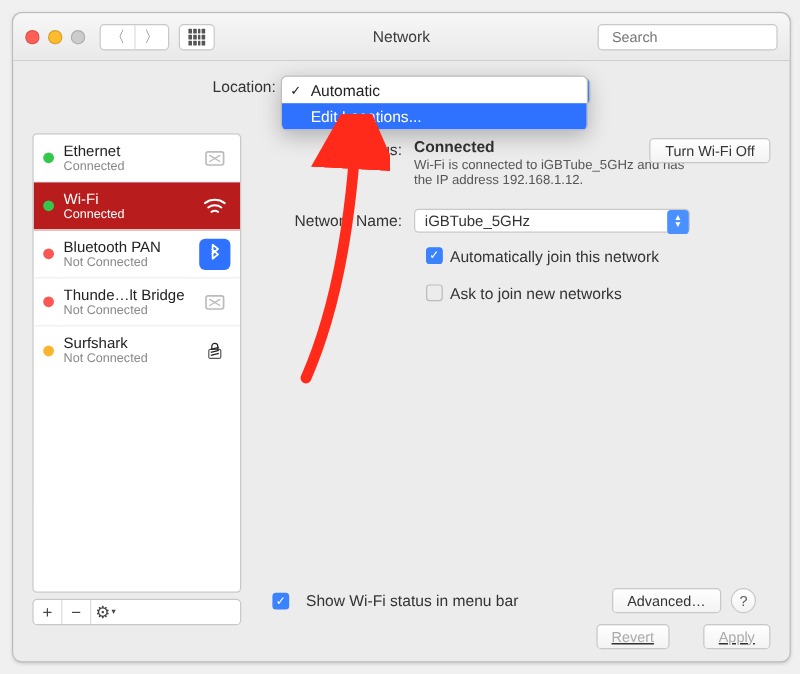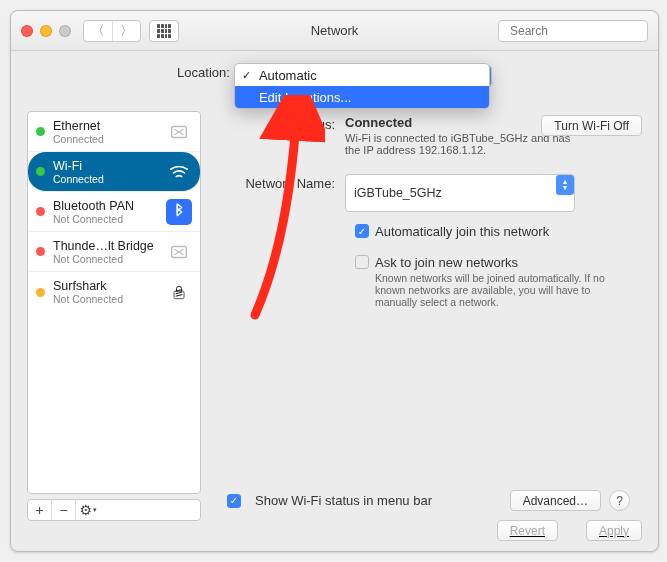--- a/index.html
+++ b/index.html
@@ -26,41 +26,41 @@
   .loc-trigger-bg .arrows{ position:absolute; right:0; top:0; width:18px; height:20px; background:#4a90ff; border-radius:3px; display:flex;flex-direction:column;align-items:center;justify-content:center;color:#fff;font-size:7px;line-height:6px;}
   .dropdown { position:absolute; top:-2px; left:-4px; width:256px; background:#fff; border:1px solid #bdbdbd; border-radius:5px; box-shadow:0 5px 18px rgba(0,0,0,0.25); overflow:hidden; z-index:50;}
   .dd-item { height:22px; display:flex; align-items:center; font-size:13px; padding:0 10px 0 24px; position:relative; color:#222;}
   .dd-item.sel { background:#2f72ff; color:#fff;}
   .dd-check { position:absolute; left:7px; font-size:11px; color:#222;}
   .main-row { display:flex; gap:14px; height:410px;margin-top:22px;}
   .sidebar-wrap { width:174px; display:flex; flex-direction:column;}
   .sidebar { flex:1; background:#fff; border:1px solid #c8c8c8; border-radius:4px; overflow:hidden;}
   .svc { height:40px; display:flex; align-items:center; padding:0 8px; gap:8px; border-bottom:1px solid #eee; position:relative;}
   .svc:last-child{border-bottom:none;}
-  .svc.sel { background:#0369a1;border-radius:18px; }
+  .svc.sel { background:#b91c1c; }
   .svc.sel .svc-name, .svc.sel .svc-stat{ color:#fff;}
   .dot { width:9px;height:9px;border-radius:50%; flex-shrink:0;}
   .dot.green{background:#34c749;} .dot.red{background:#fc5753;} .dot.orange{background:#fcb42f;}
   .svc-txt { flex:1; overflow:hidden;}
   .svc-name { font-size:12.5px; color:#222; white-space:nowrap; overflow:hidden; text-overflow:ellipsis;}
   .svc-stat { font-size:10.5px; color:#888;}
   .svc-icon { width:26px; height:26px; display:flex;align-items:center;justify-content:center; border-radius:5px;}
   .sidebar-tools { height:22px; background:#fff; border:1px solid #c8c8c8; border-radius:4px; margin-top:5px; display:flex;}
   .tool-btn { width:24px; display:flex;align-items:center;justify-content:center;font-size:14px;color:#444; border-right:1px solid #ddd;}
   .tool-btn:last-child{border-right:none;}
   .pane { flex:1; position:relative; font-size:13px; color:#333;}
   .form-row { display:flex; margin-top:6px;}
   .form-lbl { width:130px; text-align:right; padding-right:10px; padding-top:2px; font-size:13px;}
   .form-val { flex:1;}
   .status-v { font-weight:600; font-size:13px;}
   .desc { font-size:11px; color:#555; margin-top:2px; max-width:240px;}
   .wifi-btn { position:absolute; top:4px; right:0; }
   .mac-btn { background:linear-gradient(#fff,#f3f3f3); border:1px solid #c8c8c8; border-radius:4px; height:21px; padding:0 12px; font-size:12px; color:#333; display:inline-flex;align-items:center;justify-content:center; cursor:default;}
   .mac-btn.disabled{color:#aaa;}
-  .select { width:230px; height:38px; background:#fff; border:1px solid #c8c8c8; border-radius:4px; position:relative; display:flex; align-items:center; padding-left:8px; font-size:12.5px;}
+  .select { width:230px; height:20px; background:#fff; border:1px solid #c8c8c8; border-radius:4px; position:relative; display:flex; align-items:center; padding-left:8px; font-size:12.5px;}
   .select .arrows{ position:absolute; right:0; top:0; width:18px; height:20px; background:#4a90ff; border-radius:3px; display:flex;flex-direction:column;align-items:center;justify-content:center;color:#fff;font-size:7px;line-height:6px;}
   .chk { width:14px;height:14px;border-radius:3px;border:1px solid #bbb;display:inline-flex;align-items:center;justify-content:center;font-size:10px;vertical-align:middle;margin-right:6px;flex-shrink:0;}
   .chk.on{background:#3b82ff;border-color:#3b82ff;color:#fff;}
   .check-row { display:flex; align-items:flex-start; margin-top:12px; margin-left:140px;}
   .check-row .lbl{font-size:13px;}
   .note { font-size:10.5px;color:#666; margin-top:2px; max-width:230px;}
   .bottom-bar { position:absolute; left:0; right:0; bottom:0; padding:10px 12px; display:flex; align-items:center; gap:8px; }
   .help-btn{width:21px;height:21px;border-radius:50%;border:1px solid #c8c8c8;background:linear-gradient(#fff,#f3f3f3);display:flex;align-items:center;justify-content:center;font-size:12px;color:#555;}
   .footer-btns { position:absolute; right:16px; bottom:10px; display:flex; gap:28px;text-decoration:underline;}
   .arrow-annot { position:absolute; pointer-events:none; z-index:60; top:84px; left:224px; width:90px; height:225px;}
@@ -228,21 +228,20 @@
           </div>
         </div>
         <div class="check-row">
           <span class="chk on">✓</span>
           <span class="lbl">Automatically join this network</span>
         </div>
         <div class="check-row" style="margin-top:16px; align-items:flex-start;">
           <span class="chk"></span>
           <div>
             <div class="lbl">Ask to join new networks</div>
-            <div class="note">Known networks will be joined automatically. If no known networks are available, you will have to manually select a network.</div>
           </div>
         </div>
 
         <div class="bottom-bar">
           <span class="chk on">✓</span>
           <span class="lbl">Show Wi-Fi status in menu bar</span>
           <div style="flex:1;"></div>
           <div class="mac-btn">Advanced…</div>
           <div class="help-btn">?</div>
         </div>

